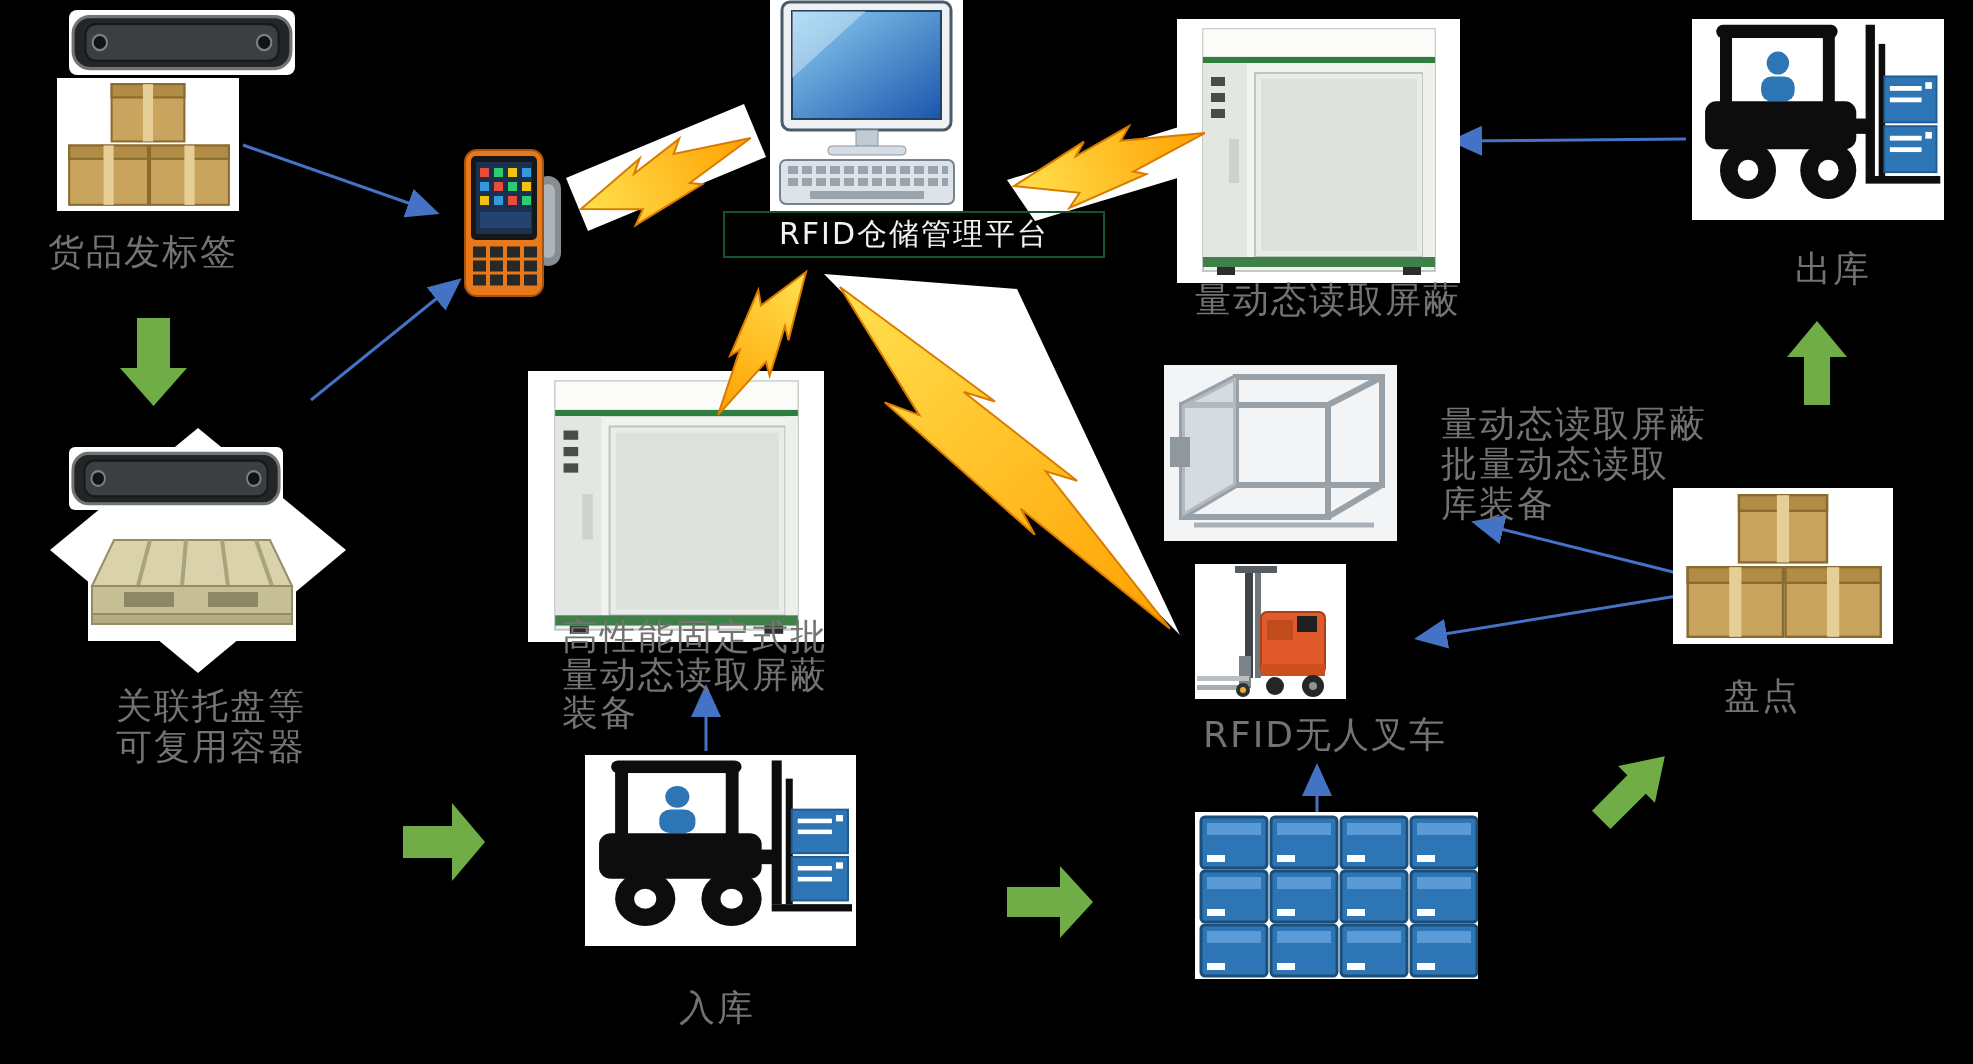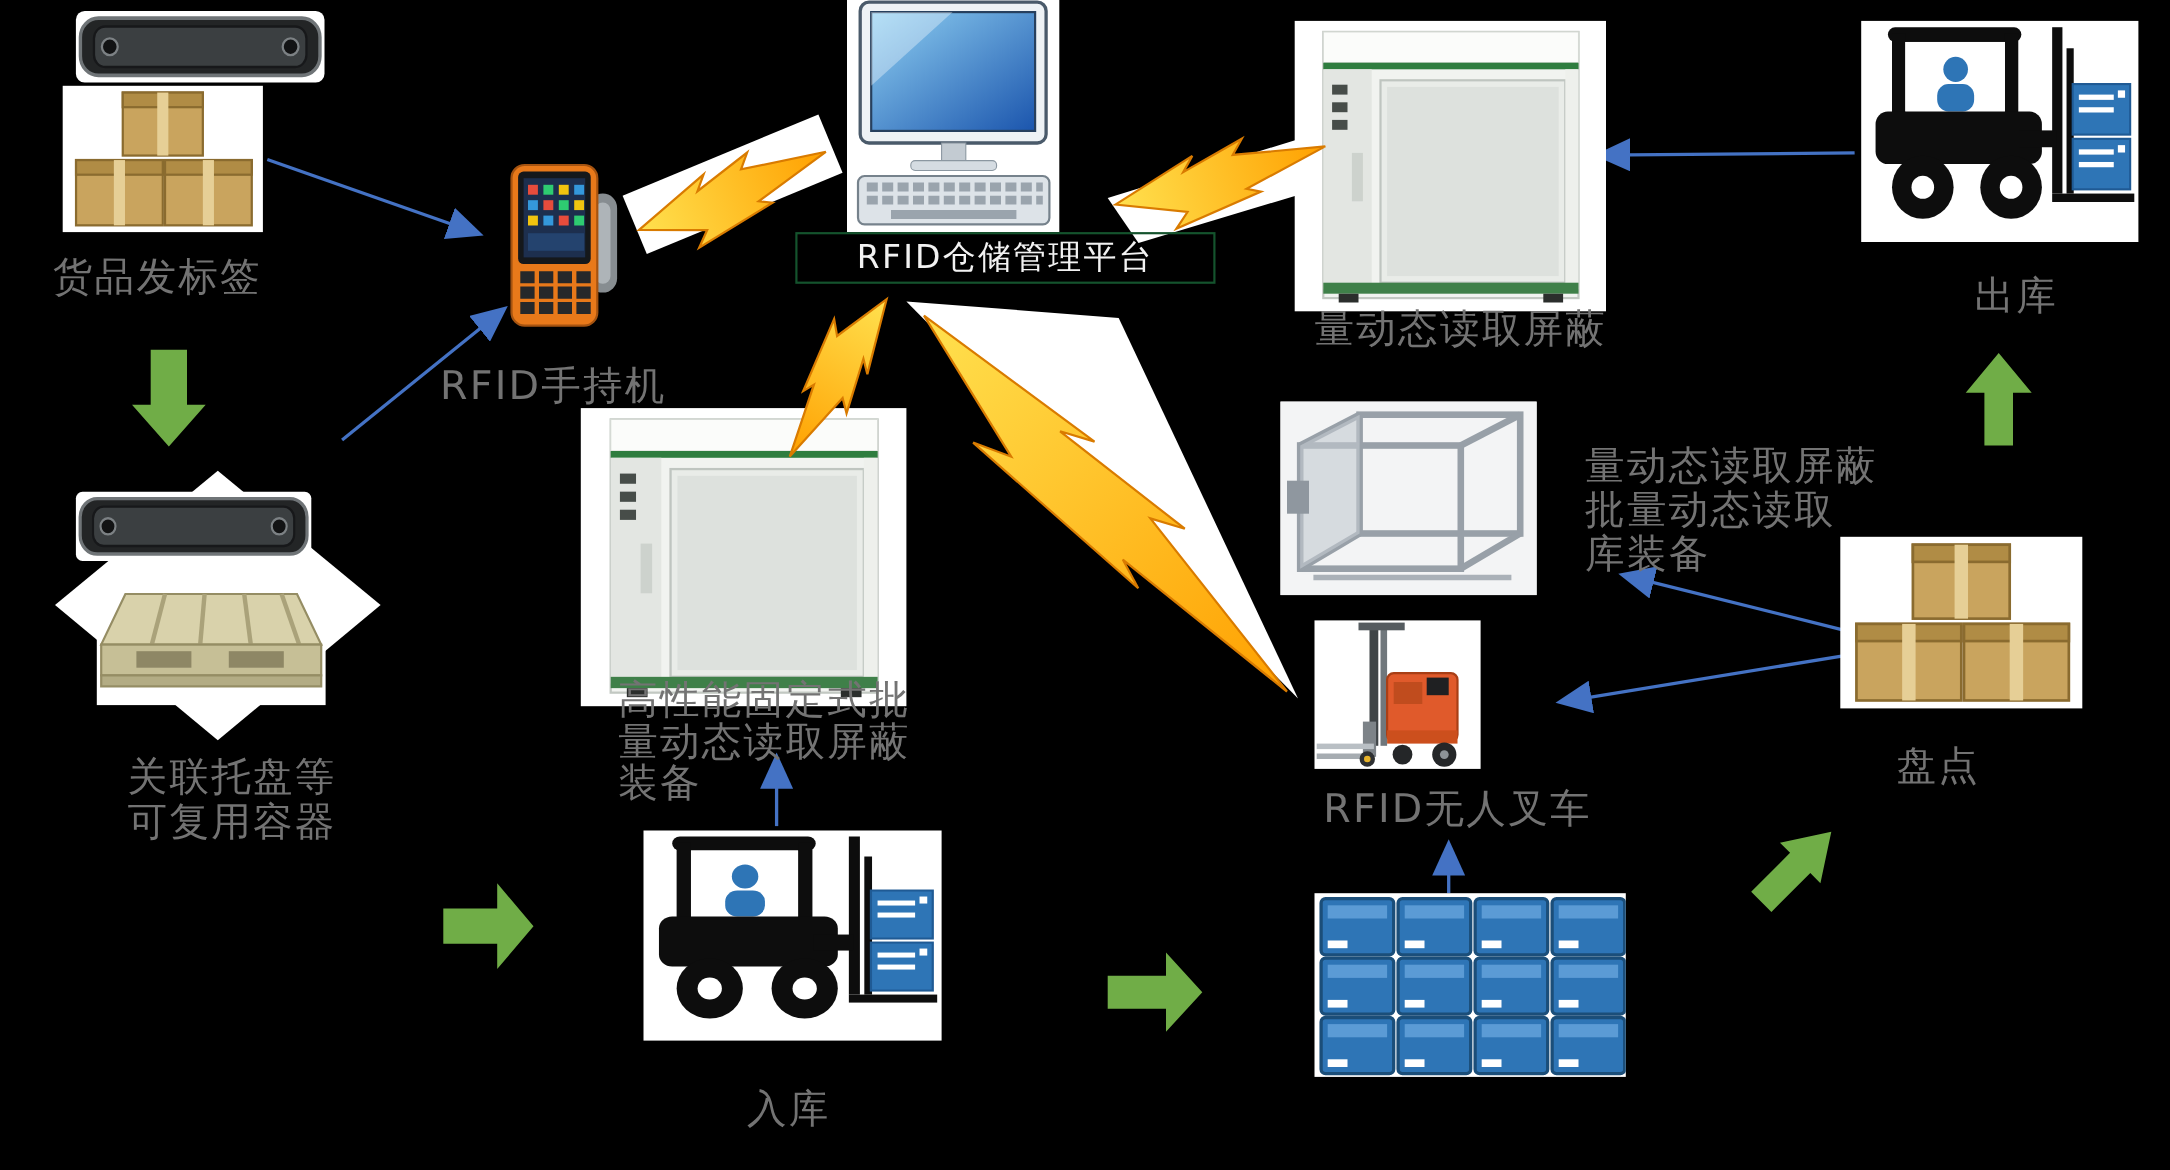--- a/index.html
+++ b/index.html
@@ -325,21 +325,20 @@
     <use href="#boltShape" transform="translate(1014,186) rotate(-15.5) scale(1.98,1.5)"></use>
     <use href="#boltShape" transform="translate(840,287) rotate(46) scale(4.75,2.0)"></use>
   </svg>
 
   <div class="titlebox" style="left:723px;top:211px;width:378px;height:43px;">
     <span>RFID仓储管理平台</span>
   </div>
 
   <div class="label" style="left:48px;top:228px;">货品发标签</div>
 
-  <div class="label" style="left:400px;top:327px;">RFID手持机</div>
 
   <div class="label" style="left:116px;top:686px;line-height:41px;font-family:Liberation Serif, serif;">
     <span class="line">关联托盘等</span>
     <span class="line">可复用容器</span>
   </div>
 
   <div class="label" style="left:1195px;top:280px;line-height:39px;">
     <span class="line">量动态读取屏蔽</span>
   </div>
 

